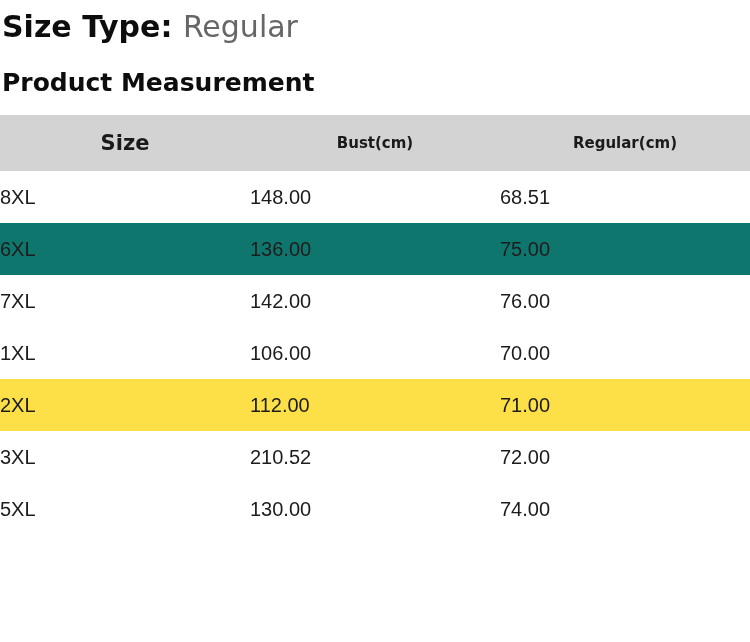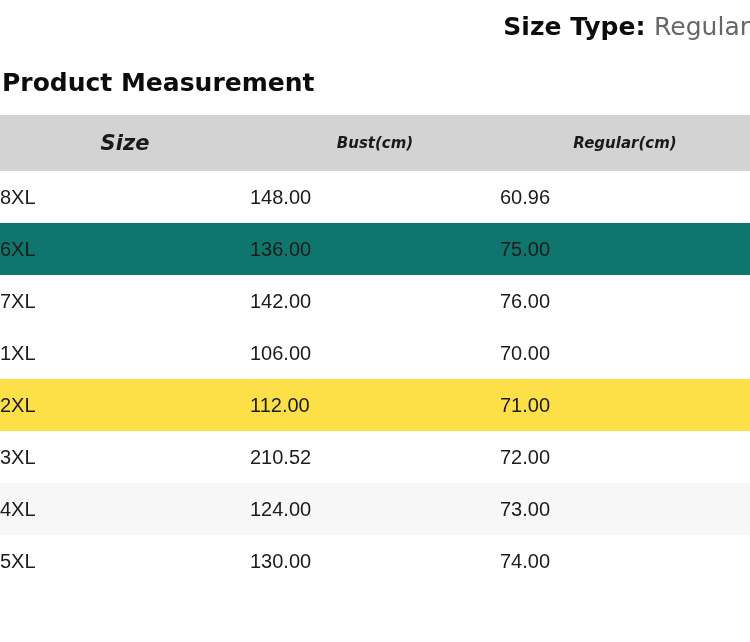--- a/index.html
+++ b/index.html
@@ -11,26 +11,25 @@
   body {
     width: 750px;
     height: 642px;
     overflow: hidden;
     font-family: "DejaVu Sans", "Liberation Sans", sans-serif;
   }
   .top-block {
     padding: 12px 0 0 2px;
   }
   .size-type-line {
-    font-size: 25px;
+    font-size: 30px;
     line-height: 30px;
     font-weight: bold;
     color: #0d0d0d;
     margin: 0;
-    text-align: right;
   }
   .size-type-value {
     font-weight: normal;
     color: #666666;
   }
   .section-title {
     margin: 27px 0 0 0;
     font-size: 25px;
     line-height: 28px;
     font-weight: bold;
@@ -45,21 +44,20 @@
   table.measure-table col { width: 250px; }
   thead tr {
     height: 56px;
   }
   thead th {
     text-align: center;
     vertical-align: middle;
     font-weight: bold;
     color: #1a1a1a;
     padding: 0;
-    font-style: italic;
   }
   th.th-size {
     font-size: 21px;
   }
   th.th-small {
     font-size: 15px;
   }
   tbody tr {
     height: 52px;
   }
@@ -89,21 +87,21 @@
     <tr style="background: rgb(211, 211, 211);">
       <th class="th-size">Size</th>
       <th class="th-small">Bust(cm)</th>
       <th class="th-small">Regular(cm)</th>
     </tr>
   </thead>
   <tbody>
       <tr>
         <td>8XL</td>
         <td>148.00</td>
-        <td>60.96</td>
+        <td>68.51</td>
       </tr>
       <tr style="background: #0f766e;">
         <td>6XL</td>
         <td>136.00</td>
         <td>75.00</td>
       </tr>
       <tr>
         <td>7XL</td>
         <td>142.00</td>
         <td>76.00</td>
@@ -116,24 +114,19 @@
       <tr style="background: #fde047;">
         <td>2XL</td>
         <td>112.00</td>
         <td>71.00</td>
       </tr>
       <tr>
         <td>3XL</td>
         <td>210.52</td>
         <td>72.00</td>
       </tr>
-      <tr style="background: rgb(247, 247, 247);">
-        <td>4XL</td>
-        <td>124.00</td>
-        <td>73.00</td>
-      </tr>
       <tr>
         <td>5XL</td>
         <td>130.00</td>
         <td>74.00</td>
       </tr>
     </tbody>
 </table>
 
 </body></html>

